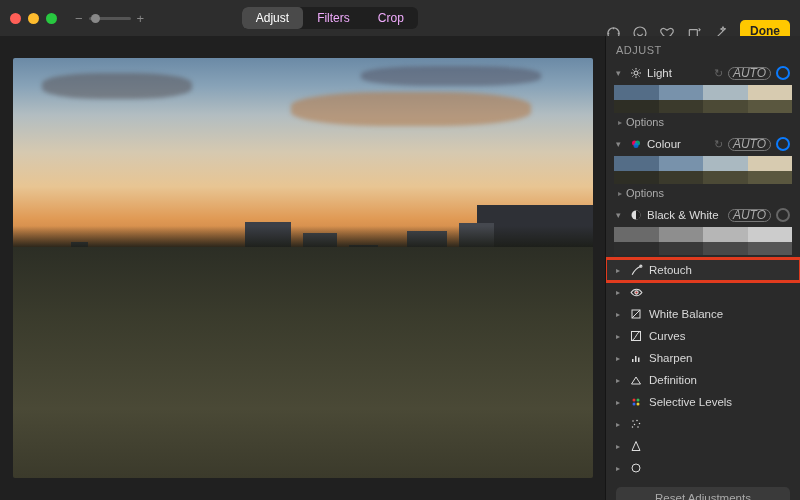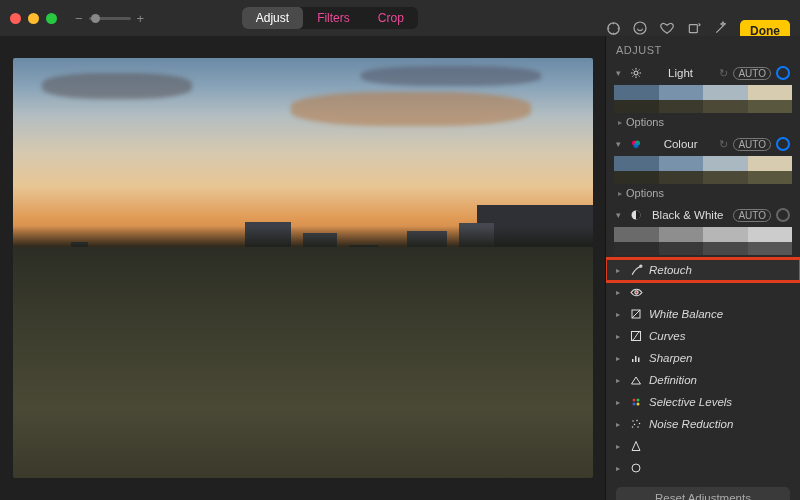--- a/index.html
+++ b/index.html
@@ -26,24 +26,24 @@
   .dot { width: 11px; height: 11px; border-radius: 50%; }
   .r { background:#ff5f57; } .y { background:#febc2e; } .g { background:#28c840; }
   .zoom-ctrl { display:flex; align-items:center; gap:6px; color:#888; font-size:13px; }
   .zoom-ctrl .track { width:42px; height:3px; background:#555; border-radius:2px; position:relative; }
   .zoom-ctrl .track::after { content:""; position:absolute; left:2px; top:-3px; width:9px; height:9px; background:#888; border-radius:50%; }
   .seg {
     display:flex; background:#1f1f1f; border-radius:6px; overflow:hidden;
     margin: 0 auto;
   }
   .seg span {
-    padding: 4px 14px; font-size:12px; color:#ec4899; cursor:pointer;
+    padding: 4px 14px; font-size:12px; color:#f0abfc; cursor:pointer;
   }
   .seg span.active { background:#4a4a4a; color:#fff; border-radius:5px; }
-  .tb-right { display:flex; align-items:flex-start; gap:10px; margin-left:auto;margin-top:25px; }
+  .tb-right { display:flex; align-items:flex-end; gap:10px; margin-left:auto;margin-top:25px; }
   .tb-icon { width:17px; height:17px; display:flex; align-items:center; justify-content:center; color:#aaa; }
   .done-btn {
     background:#ffc800; color:#222; font-weight:600; font-size:12px;
     padding:4px 10px; border-radius:5px; border:none; cursor:pointer;
   }
   .main { flex:1; display:flex; background:#202020; min-height:0; }
   .canvas {
     flex:1; display:flex; align-items:center; justify-content:center;
     padding:10px;
   }
@@ -83,24 +83,24 @@
     overflow:hidden;
   }
   .sb-title { color:#9a9a9a; letter-spacing:.5px; font-size:11px; padding:2px 10px 6px; }
   .section { padding:2px 8px; }
   .sec-head {
     display:flex; align-items:center; gap:5px; padding:2px 2px;
     color:#ddd;
   }
   .sec-head .disc { font-size:9px; color:#888; width:8px; }
   .sec-head .ico { width:13px; height:13px; display:inline-flex; align-items:center; justify-content:center; }
-  .sec-head .lab { flex:1;text-align:center; }
+  .sec-head .lab { flex:1; }
   .sec-head .auto-pill {
-    font-size:10px; border:1px solid #777; color:#aaa;
-    padding:0 4px; border-radius:7px; line-height:11px;
+    font-size:12px; border:1px solid #777; color:#aaa;
+    padding:0 4px; border-radius:7px; line-height:11px;font-style:italic;
   }
   .sec-head .undo { color:#666; font-size:11px; transform:scaleX(-1); }
   .ring {
     width:14px; height:14px; border-radius:50%;
     border:2px solid #0a7bff;
   }
   .thumbs {
     display:flex; gap:0; height:28px; margin:3px 0 2px; overflow:hidden;
   }
   .thumb { flex:1; }
@@ -110,21 +110,21 @@
   .thumb.sky4 { background:linear-gradient(#d7cbb0 55%, #5a573f 55%); }
   .thumb.bw { filter: grayscale(1); }
   .sub { display:flex; align-items:center; gap:4px; color:#aaa; font-size:11px; padding:1px 0 3px 4px; }
   .sub .caret { font-size:8px; color:#777; }
   .row {
     display:flex; align-items:center; gap:6px;
     padding:4px 10px; color:#d9d9d9;
   }
   .row .caret { font-size:8px; color:#888; width:7px; }
   .row .ico { width:14px; height:14px; display:inline-flex; align-items:center; justify-content:center; color:#ccc; }
-  .row .lab { flex:1;font-style:italic; }
+  .row .lab { flex:1; }
   .highlighted {
     outline:3px solid #e13b1e; outline-offset:-1px;
     background:#2f2f2f;
   }
   .reset-btn {
     margin:8px 10px 2px; padding:5px 0; text-align:center;
     background:#3a3a3a; color:#aaa; border-radius:5px; font-size:11.5px;
     border:none; width:calc(100% - 20px);
   }
   svg { display:block; }
@@ -362,21 +362,20 @@
       <span class="ico">
         <svg width="12" height="12" viewBox="0 0 24 24" fill="#ddd">
             <circle cx="6" cy="6" r="1.5"></circle>
             <circle cx="14" cy="5" r="1.5"></circle>
             <circle cx="19" cy="11" r="1.5"></circle>
             <circle cx="9" cy="13" r="1.5"></circle>
             <circle cx="5" cy="18" r="1.5"></circle>
             <circle cx="16" cy="18" r="1.5"></circle>
           </svg>
       </span>
-      <span class="lab">Noise Reduction</span>
     </div>
     <div class="row">
       <span class="caret">▸</span>
       <span class="ico">
         <svg width="12" height="12" viewBox="0 0 24 24" fill="none" stroke="#ddd" stroke-width="2">
             <path d="M12 3L4 21h16z"></path>
           </svg>
       </span>
     </div>
     <div class="row">

